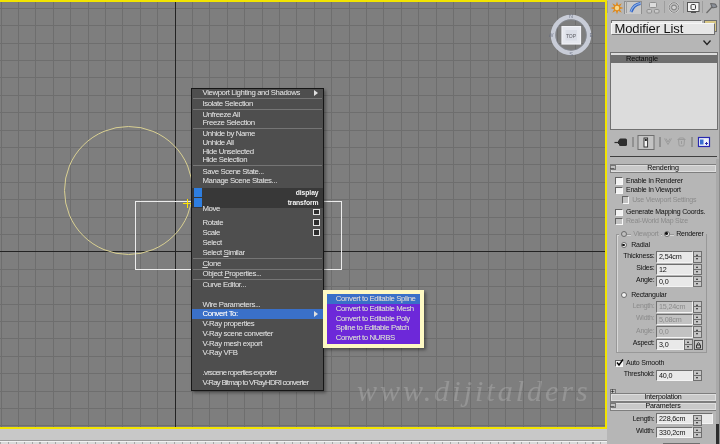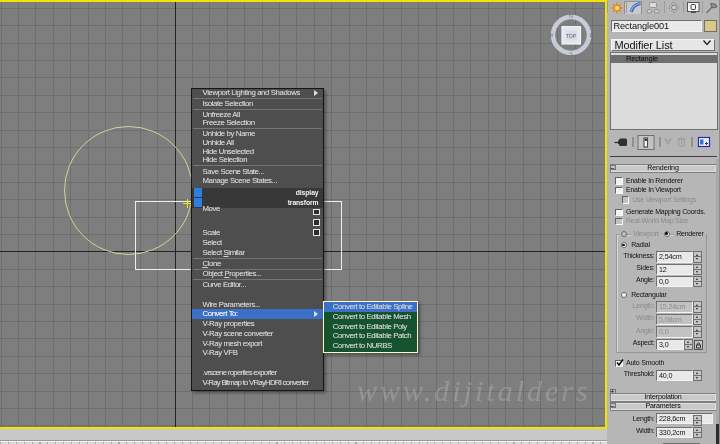--- a/index.html
+++ b/index.html
@@ -24,22 +24,22 @@
       padding-left:10.5px;box-sizing:border-box;overflow:hidden;white-space:nowrap;}
   .msep{position:absolute;left:1px;width:128.5px;height:1px;background:#757575;}
   .mtitle{position:absolute;left:0;width:130.5px;background:#383838;color:#f4f4f4;
       font-size:6.8px;letter-spacing:-0.1px;font-weight:bold;text-align:right;padding-right:4px;
       box-sizing:border-box;}
   .mblue{position:absolute;left:1.5px;width:8px;background:#2e7ee0;}
   .micon{position:absolute;right:3px;width:4.5px;height:4.5px;border:1px solid #e4e4e4;background:#2d2d2d;}
   .marrow{position:absolute;right:5px;width:0;height:0;border-left:4px solid #e0e0e0;
       border-top:3px solid transparent;border-bottom:3px solid transparent;}
   .hl{background:#3a70c8;color:#fff;}
-  #submenu{left:322.8px;top:301px;width:93.5px;height:49.6px;background:#14532d;
-        border:1px solid #fef9c3;box-shadow:2px 2px 3px rgba(0,0,0,0.4);}
+  #submenu{left:322.8px;top:290px;width:93.5px;height:49.6px;background:#6d28d9;
+        border:4px solid #fef9c3;box-shadow:2px 2px 3px rgba(0,0,0,0.4);}
   .smi{position:absolute;left:0;width:93.5px;height:9.75px;line-height:9.75px;color:#d4d4d4;
       font-size:7.8px;letter-spacing:-0.4px;text-shadow:0 0 0.6px rgba(212,212,212,0.55);padding-left:9px;box-sizing:border-box;white-space:nowrap;}
   #tslide{left:0;top:429px;width:606.5px;height:15px;background:#c8c8c8;}
   #truler{left:0;top:440.8px;width:606.5px;height:3.2px;background:#dadada;
       background-image:repeating-linear-gradient(to right,#a6a6a6 0 1px,rgba(220,220,220,0) 1px 7.9px);}
   #tdiv{left:0;top:439.8px;width:606.5px;height:1px;background:#9a9a9a;}
   #panel{left:606.5px;top:0;width:113.5px;height:444px;background:#b6b6b6;}
   .fld{position:absolute;background:#e9e9e9;border-top:1px solid #6f6f6f;border-left:1px solid #6f6f6f;
       border-bottom:1px solid #f4f4f4;border-right:1px solid #f4f4f4;box-sizing:border-box;
       font-size:7.2px;letter-spacing:-0.18px;color:#111;padding-left:2px;overflow:hidden;white-space:nowrap;}
@@ -174,20 +174,21 @@
 <div class="mi" style="top:67.1px;height:8.6px;line-height:8.6px">Hide Selection</div>
 <div class="msep" style="top:76.2px"></div>
 <div class="mi" style="top:78.8px;height:8.8px;line-height:8.8px">Save Scene State...</div>
 <div class="mi" style="top:87.6px;height:8.8px;line-height:8.8px">Manage Scene States...</div>
 <div class="mtitle" style="top:98.5px;height:10.0px;line-height:10.0px">display</div>
 <div class="mblue" style="top:99.3px;height:8.4px"></div>
 <div class="mtitle" style="top:108.5px;height:10.1px;line-height:10.1px">transform</div>
 <div class="mblue" style="top:109.3px;height:8.5px"></div>
 <div class="mi" style="top:115px;height:10.1px;line-height:10.1px">Move</div>
 <div class="micon" style="top:119.9px"></div>
+<div class="mi" style="top:128.7px;height:10.1px;line-height:10.1px">Rotate</div>
 <div class="micon" style="top:130.0px"></div>
 <div class="mi" style="top:138.8px;height:10.1px;line-height:10.1px">Scale</div>
 <div class="micon" style="top:140.1px"></div>
 <div class="mi" style="top:148.9px;height:10.1px;line-height:10.1px">Select</div>
 <div class="mi" style="top:159.0px;height:10.1px;line-height:10.1px">Select <u>S</u>imilar</div>
 <div class="msep" style="top:169.3px"></div>
 <div class="mi" style="top:169.9px;height:9.9px;line-height:9.9px"><u>C</u>lone</div>
 <div class="msep" style="top:179.8px"></div>
 <div class="mi" style="top:180.4px;height:9.9px;line-height:9.9px">Object <u>P</u>roperties...</div>
 <div class="msep" style="top:190.3px"></div>
@@ -199,21 +200,21 @@
 <div class="mi" style="top:240.3px;height:10.1px;line-height:10.1px">V-Ray scene converter</div>
 <div class="mi" style="top:250.4px;height:10.1px;line-height:10.1px">V-Ray mesh export</div>
 <div class="mi" style="top:258.6px;height:10.0px;line-height:10.0px">V-Ray VFB</div>
 <div class="mi" style="top:278.6px;height:10.0px;line-height:10.0px"><span style="letter-spacing:-0.7px">.vrscene roperties exporter</span></div>
 <div class="mi" style="top:288.6px;height:10.2px;line-height:10.2px"><span style="letter-spacing:-0.75px">V-Ray Bitmap to VRayHDRI converter</span></div>
 </div>
   <div class="abs" id="submenu">
 <div class="smi hl" style="top:0.00px">Convert to Editable Spline</div>
 <div class="smi" style="top:9.75px">Convert to Editable Mesh</div>
 <div class="smi" style="top:19.50px">Convert to Editable Poly</div>
-<div class="smi" style="top:29.25px">Convert to Editable Patch</div>
+<div class="smi" style="top:29.25px">Spline to Editable Patch</div>
 <div class="smi" style="top:39.00px">Convert to NURBS</div>
 </div>
   <div class="abs" id="tslide"></div>
   <div class="abs" id="tdiv"></div>
   <div class="abs" id="truler"></div>
   <div class="abs" style="left:0;top:440.8px;width:606.5px;height:0.8px;background:#f2f2f2"></div>
   <div class="abs" style="left:607.5px;top:429px;width:1px;height:15px;background:#9a9a9a"></div>
   <div class="abs" style="left:609px;top:429px;width:1px;height:15px;background:#e8e8e8"></div>
   <div class="abs" id="panel">
 <div class="abs" style="left:0;top:0;width:113.5px;height:13.5px;background:#b6b6b6"></div>
@@ -241,21 +242,21 @@
   <circle cx="67" cy="7.5" r="2.4" fill="#d0d0d0" stroke="#6a6a6a" stroke-width="0.8"></circle>
   <rect x="80.5" y="2.5" width="11.5" height="9" fill="#f4f4f4" stroke="#555" stroke-width="1"></rect>
   <rect x="84" y="4.5" width="4.5" height="5" rx="1.2" fill="none" stroke="#3a3a3a" stroke-width="1"></rect>
   <line x1="84" y1="12.5" x2="89" y2="12.5" stroke="#555" stroke-width="1"></line>
   <path d="M99.5 13 L105.5 6.5" stroke="#6a6a6a" stroke-width="1.2" fill="none"></path>
   <path d="M103.5 3.5 L108.5 4 L110 7 L105.5 8 Z" fill="#8a8f98" stroke="#4a4a4a" stroke-width="0.7"></path>
  </g>
       </svg>
 <div class="fld" style="left:4px;top:19.5px;width:91.5px;height:12px;line-height:10.5px;font-size:9.2px;letter-spacing:-0.1px">Rectangle001</div>
 <div class="abs" style="left:97.5px;top:19.5px;width:12.5px;height:12px;background:#d9c886;border:1px solid #6f6f6f;box-sizing:border-box"></div>
-<div class="abs" style="left:4px;top:39px;width:104px;height:11.5px;background:#e6e6e6;border-top:1px solid #f6f6f6;border-left:1px solid #f6f6f6;border-right:1px solid #707070;border-bottom:1px solid #707070;box-sizing:border-box;font-size:11px;letter-spacing:-0.1px;color:#111;line-height:10.5px;padding-left:3px">Modifier List</div>
+<div class="abs" style="left:4px;top:23px;width:104px;height:11.5px;background:#e6e6e6;border-top:1px solid #f6f6f6;border-left:1px solid #f6f6f6;border-right:1px solid #707070;border-bottom:1px solid #707070;box-sizing:border-box;font-size:13px;letter-spacing:-0.1px;color:#111;line-height:10.5px;padding-left:3px">Modifier List</div>
 <svg class="abs" style="left:95px;top:39px" width="10" height="8">
         <path d="M1.5 1.5 L5 5.5 L8.5 1.5" stroke="#222" stroke-width="1.3" fill="none"></path>
       </svg>
 <div class="abs" style="left:3.5px;top:52px;width:107.5px;height:77.5px;background:#dcdcdc;border:1px solid #707070;box-sizing:border-box"></div>
 <div class="abs" style="left:4.5px;top:55px;width:105.5px;height:8px;background:#6f6f6f;font-size:7.4px;letter-spacing:-0.15px;color:#0a0a0a;line-height:8px;padding-left:15px;box-sizing:border-box">Rectangle</div>
 <svg class="abs" style="left:0;top:133px" width="113" height="17">
   <g>
    <path d="M7.5 9.5 L12 9.5" stroke="#2f2f2f" stroke-width="1.2"></path>
    <rect x="12" y="5.5" width="8" height="7.5" rx="1.5" fill="#2f2f2f"></rect>
    <rect x="11" y="7.5" width="2" height="3.5" fill="#2f2f2f"></rect>

